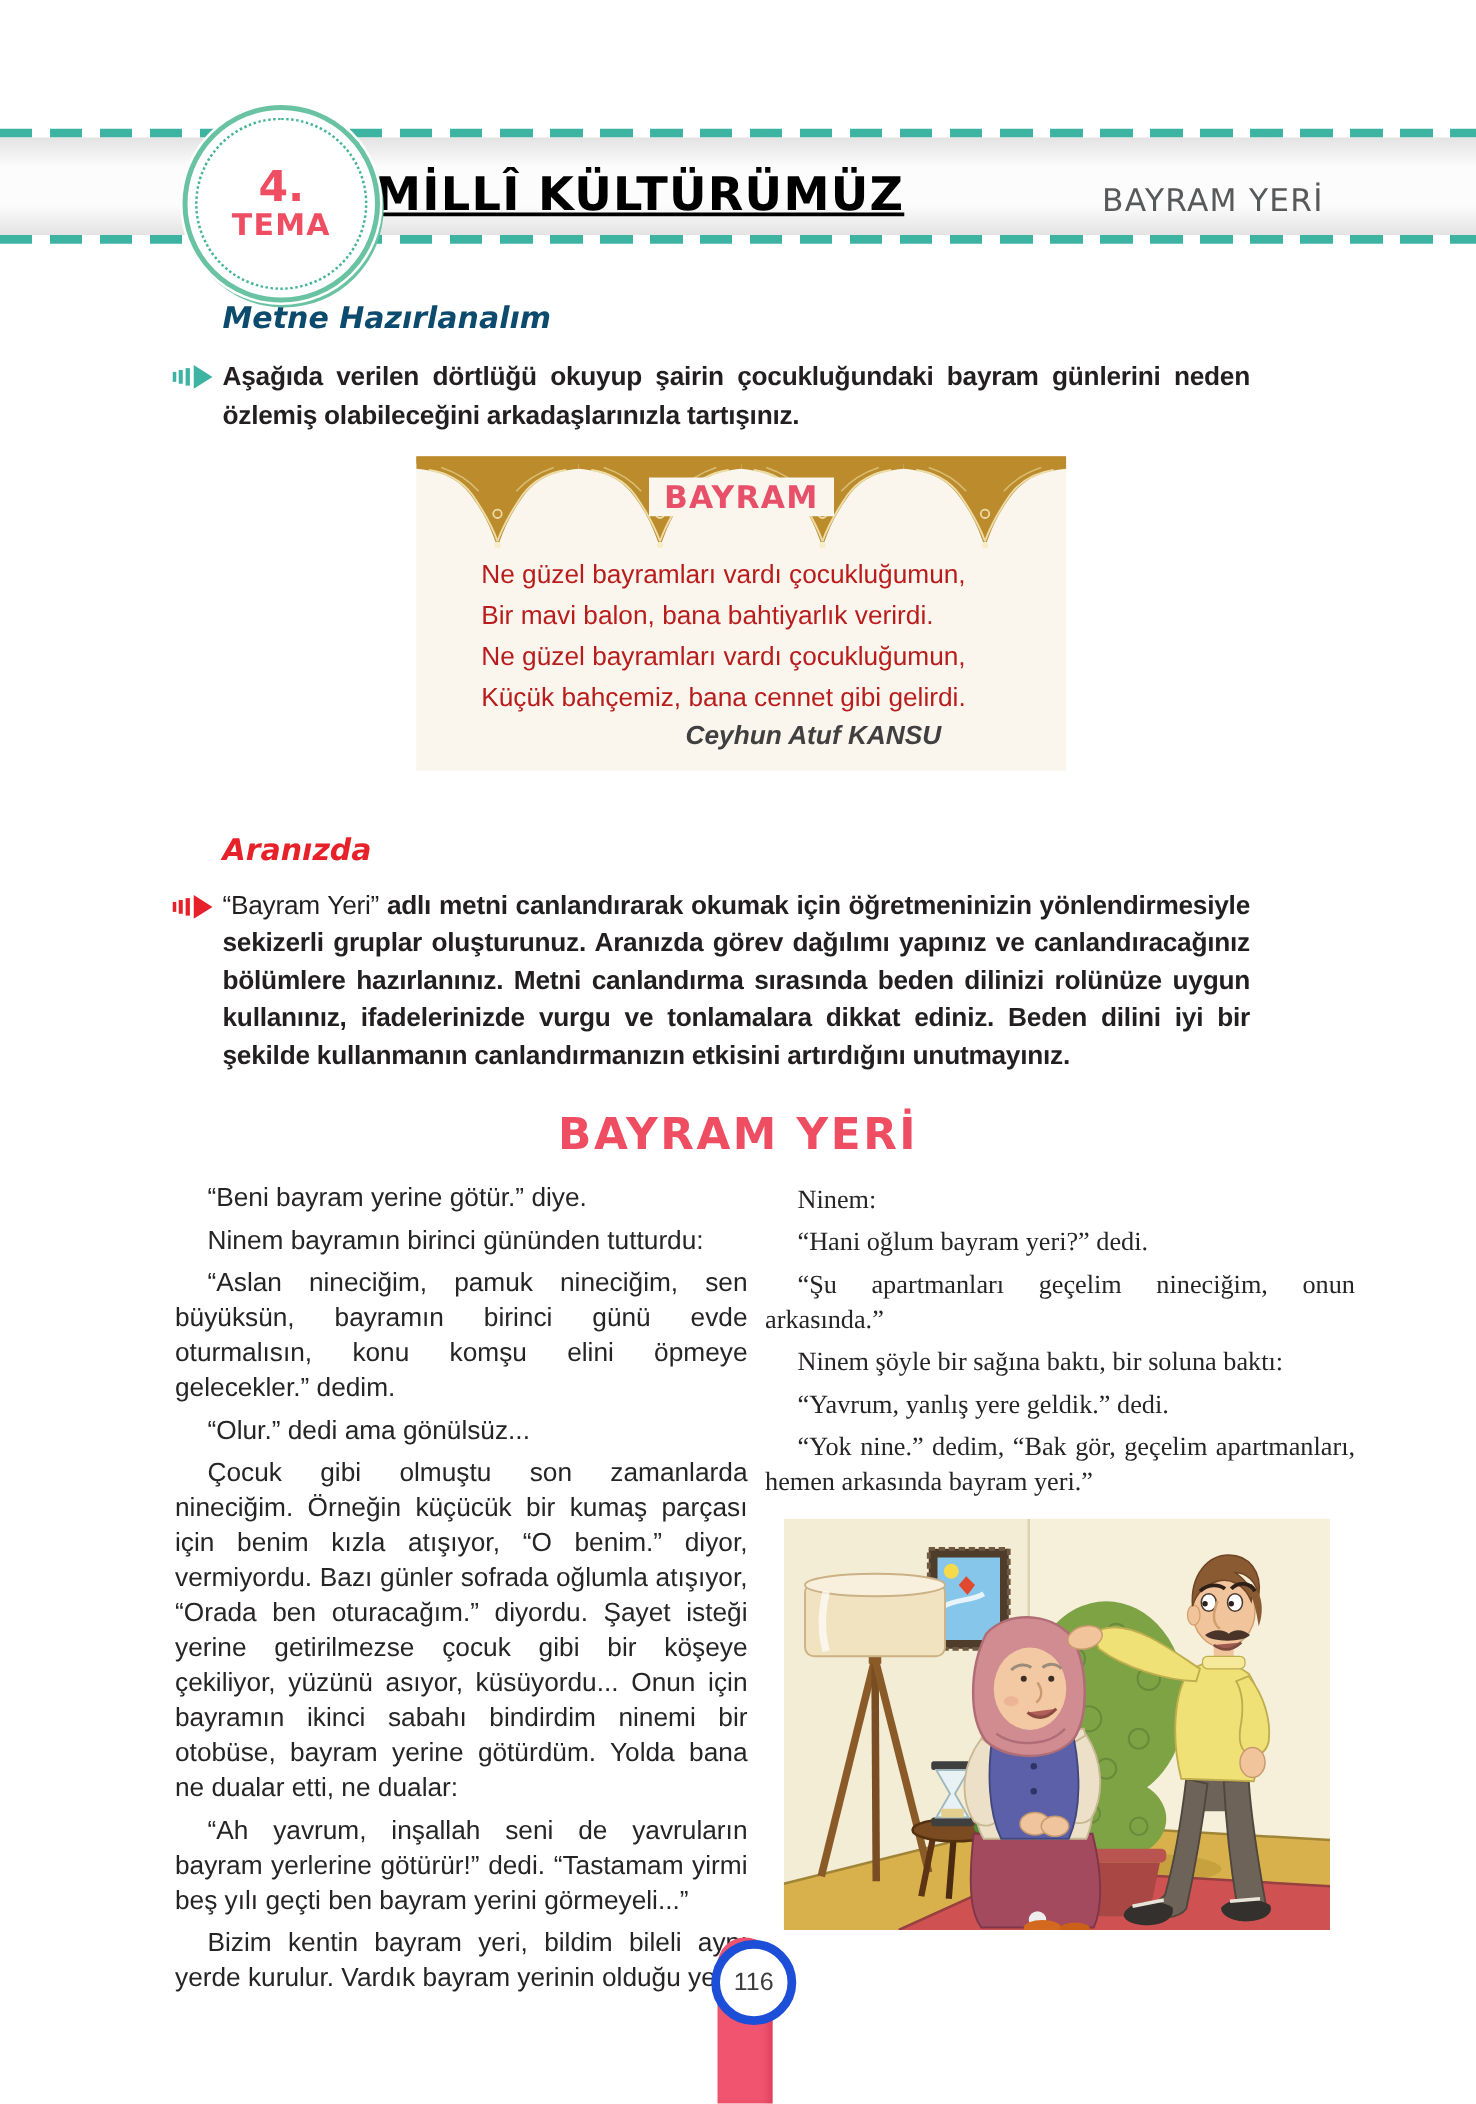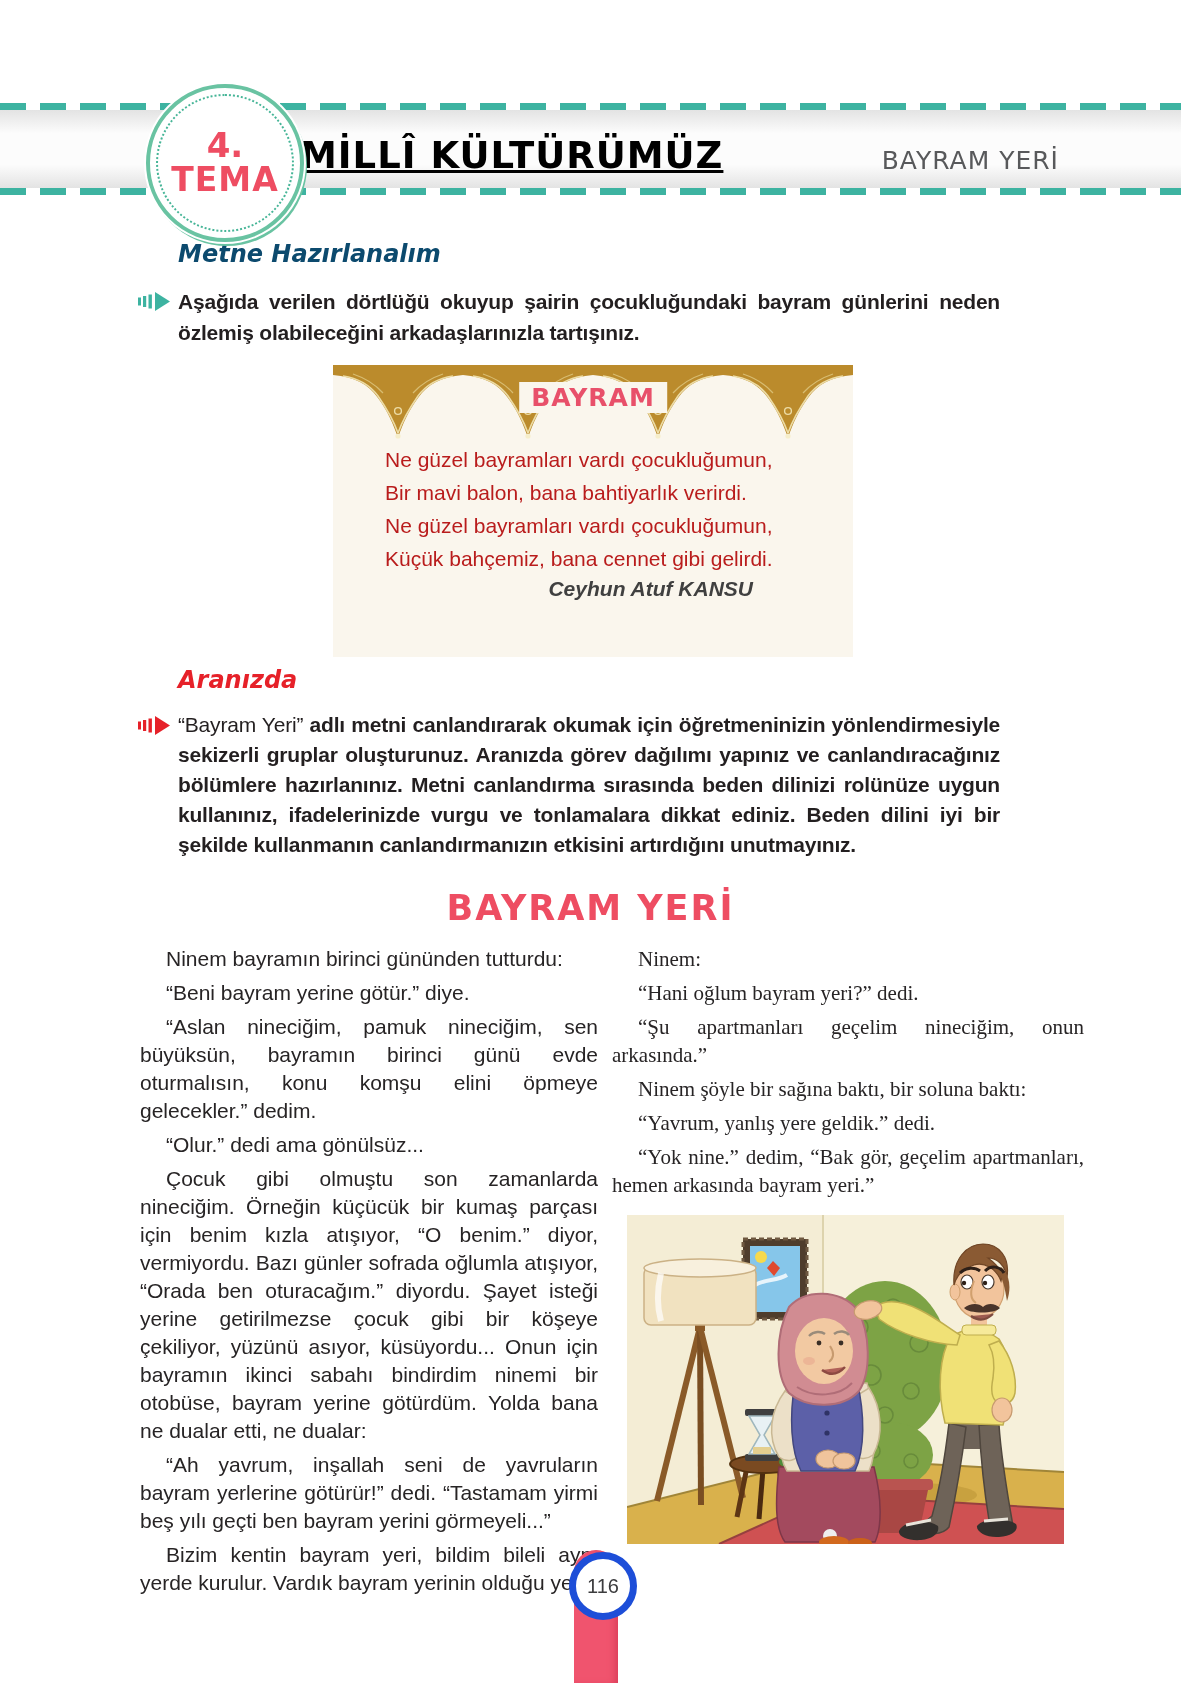--- a/index.html
+++ b/index.html
@@ -12,40 +12,40 @@
   .dash-top{top:103px;}
   .dash-bottom{top:188px;}
   .header-band{position:absolute;left:0;top:110px;width:1181px;height:78px;
                background:linear-gradient(180deg,#e3e3e3 0%,#fcfcfc 30%,#fcfcfc 70%,#e3e3e3 100%);}
   .tema-badge{position:absolute;left:146px;top:84px;width:150px;height:150px;border-radius:50%;
               background:#ffffff;border:4px solid #69c3a2;z-index:5;
               box-shadow:0 0 0 2px #ffffff, 2px 3px 0 1px #69c3a2;
               display:flex;flex-direction:column;align-items:center;justify-content:center;}
   .tema-badge::before{content:"";position:absolute;inset:6px;border-radius:50%;border:2px dotted #46b597;}
   .tema-number{font-family:"DejaVu Sans",sans-serif;font-weight:bold;font-size:34px;color:#ee4d62;line-height:1;}
-  .tema-label{font-family:"DejaVu Sans",sans-serif;font-weight:bold;font-size:33px;color:#ee4d62;line-height:1.1;letter-spacing:1px;}
+  .tema-label{font-family:"DejaVu Sans",sans-serif;font-weight:bold;font-size:24px;color:#ee4d62;line-height:1.1;letter-spacing:1px;}
   .unit-title{position:absolute;left:300px;top:134px;font-family:"DejaVu Sans",sans-serif;
               font-weight:bold;font-size:37px;color:#000000;letter-spacing:1px;z-index:4;text-decoration:underline;}
   .text-title{position:absolute;right:122px;top:146px;font-family:"DejaVu Sans",sans-serif;
               font-size:25px;color:#58595b;letter-spacing:1px;z-index:4;}
 
   
   .sec-heading{position:absolute;left:178px;font-style:italic;font-weight:bold;
                font-family:"DejaVu Sans",sans-serif;font-size:24px;}
   .h-prepare{top:240px;color:#0c4a6e;}
   .h-read{top:666px;color:#e62129;}
   .bullet-icon{position:absolute;left:138px;width:32px;height:19px;}
   .instruction{position:absolute;left:178px;width:822px;font-weight:bold;font-size:21px;
                line-height:31px;text-align:justify;color:#231f20;letter-spacing:-0.2px;}
   .i-prepare{top:286px;}
   .i-read{top:710px;line-height:30px;}
   .i-read .quote-part{font-weight:normal;}
 
   
-  .poem-card{position:absolute;left:333px;top:365px;width:520px;height:292px;background:#faf6ed;}
+  .poem-card{position:absolute;left:333px;top:365px;width:520px;height:252px;background:#faf6ed;}
   .poem-ornament{position:absolute;left:0;top:0;width:520px;height:80px;}
   .poem-title{position:absolute;top:17px;left:50%;transform:translateX(-50%);z-index:3;
               background:#faf6ed;padding:1px 12px;font-family:"DejaVu Sans",sans-serif;
               font-weight:bold;font-size:25px;color:#e8506a;letter-spacing:1px;}
   .poem-lines{position:absolute;left:52px;top:78px;width:440px;}
   .poem-line{margin:0;font-size:21px;line-height:33px;color:#b91c1c;}
   .poem-author{position:absolute;right:100px;top:212px;font-weight:bold;font-style:italic;
                font-size:21px;color:#404040;}
 
   
@@ -126,22 +126,22 @@
     <rect x="0" y="5.5" width="3" height="8" fill="currentColor"></rect>
     <rect x="5" y="4" width="3.2" height="11" fill="currentColor"></rect>
     <rect x="10.5" y="2.5" width="3.4" height="14" fill="currentColor"></rect>
     <polygon points="17,0 32,9.5 17,19" fill="currentColor"></polygon>
   </svg>
   <div class="instruction i-read"><span class="quote-part">“Bayram Yeri”</span><span> adlı metni canlandırarak okumak için öğretmeninizin yönlendirmesiyle sekizerli gruplar oluşturunuz. Aranızda görev dağılımı yapınız ve canlandıracağınız bölümlere hazırlanınız. Metni canlandırma sırasında beden dilinizi rolünüze uygun kullanınız, ifadelerinizde vurgu ve tonlamalara dikkat ediniz. Beden dilini iyi bir şekilde kullanmanın canlandırmanızın etkisini artırdığını unutmayınız.</span></div>
 
   <div class="story-title">BAYRAM YERİ</div>
 
   <div class="col col-left">
+    <p>“Beni bayram yerine götür.” diye.</p>
     <p>Ninem bayramın birinci gününden tutturdu:</p>
-    <p>“Beni bayram yerine götür.” diye.</p>
     <p>“Aslan nineciğim, pamuk nineciğim, sen büyüksün, bayramın birinci günü evde oturmalısın, konu komşu elini öpmeye gelecekler.” dedim.</p>
     <p>“Olur.” dedi ama gönülsüz...</p>
     <p>Çocuk gibi olmuştu son zamanlarda nineciğim. Örneğin küçücük bir kumaş parçası için benim kızla atışıyor, “O benim.” diyor, vermiyordu. Bazı günler sofrada oğlumla atışıyor, “Orada ben oturacağım.” diyordu. Şayet isteği yerine getirilmezse çocuk gibi bir köşeye çekiliyor, yüzünü asıyor, küsüyordu... Onun için bayramın ikinci sabahı bindirdim ninemi bir otobüse, bayram yerine götürdüm. Yolda bana ne dualar etti, ne dualar:</p>
     <p>“Ah yavrum, inşallah seni de yavruların bayram yerlerine götürür!” dedi. “Tastamam yirmi beş yılı geçti ben bayram yerini görmeyeli...”</p>
     <p>Bizim kentin bayram yeri, bildim bileli aynı yerde kurulur. Vardık bayram yerinin olduğu yere.</p>
   </div>
 
   <div class="col col-right">
     <p>Ninem:</p>
     <p>“Hani oğlum bayram yeri?” dedi.</p>

